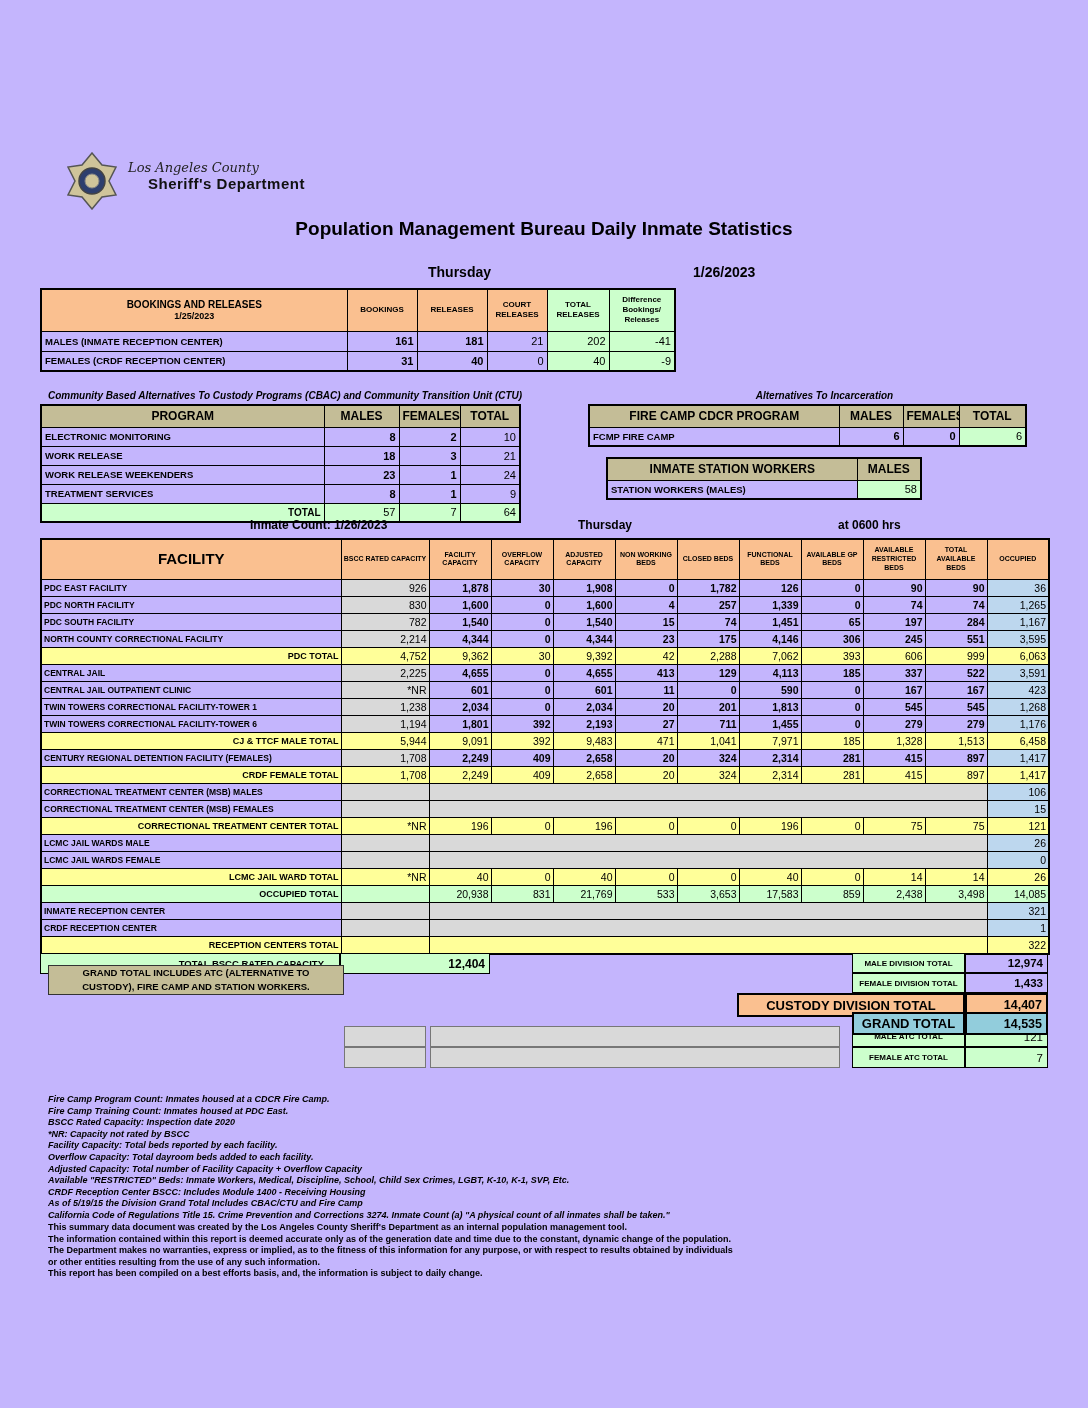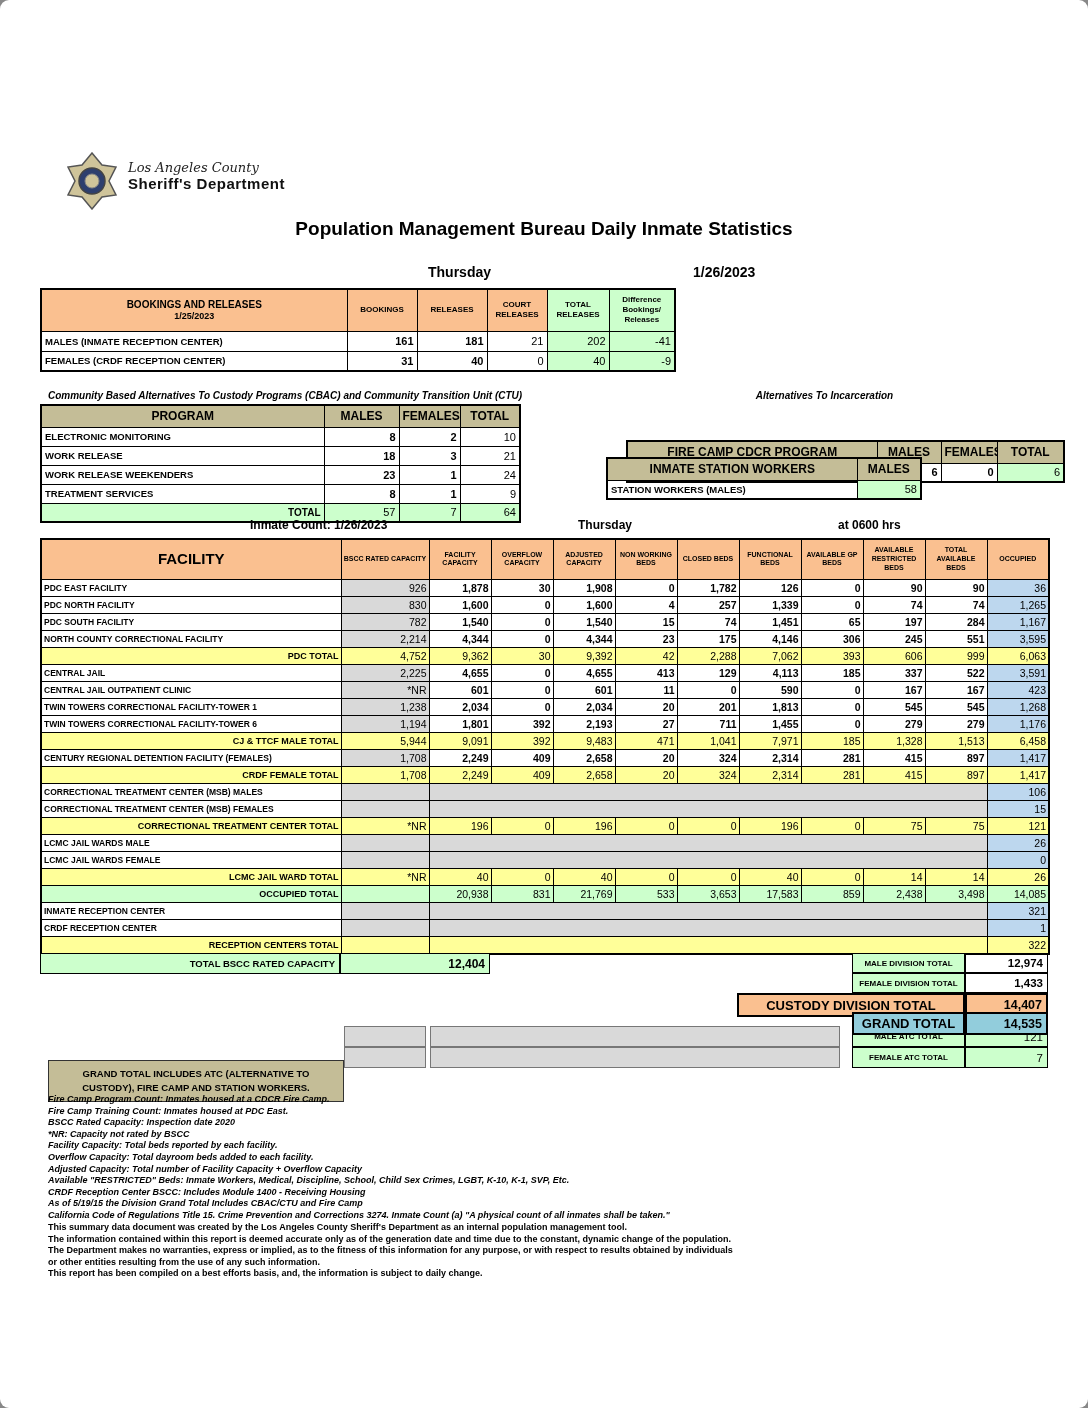--- a/index.html
+++ b/index.html
@@ -1,23 +1,23 @@
 <!DOCTYPE html>
 <html><head>
 <meta charset="utf-8">
 <style>
   * { margin:0; padding:0; box-sizing:border-box; }
   body { background:#888; }
-  .page { position:relative; width:1088px; height:1408px; background:#ffffff;
-          font-family:"Liberation Sans", sans-serif; color:#000; margin:0 auto; overflow:hidden;border-radius:9px; }
+  .page { position:relative; width:1088px; height:1408px; background:#c4b5fd;
+          font-family:"Liberation Sans", sans-serif; color:#000; margin:0 auto; overflow:hidden; }
   .abs { position:absolute; }
 
   
   .agency-line1 { font-family:"DejaVu Serif", serif; font-style:italic; font-size:13px; color:#222; }
-  .agency-line2 { font-weight:bold; font-size:15px; letter-spacing:0.5px; color:#111; }
+  .agency-line2 { font-weight:bold; font-size:15px; letter-spacing:0.5px; color:#111;margin-left:20px; }
 
   .report-title { width:100%; text-align:center; font-size:19px; font-weight:bold; }
 
   table { border-collapse:collapse; table-layout:fixed; border:2px solid #000; }
   td, th { border:1px solid #000; overflow:hidden; white-space:nowrap; padding:0 3px; }
 
   
   .org { background:#FAC090; }
   .grn { background:#CCFFCC; }
   .yel { background:#FFFF99; }
@@ -46,21 +46,21 @@
 
   
   .ftab th { background:#FAC090; font-weight:bold; white-space:normal;
              font-size:7px; line-height:1.25; vertical-align:middle; height:40px; padding:0 1px; }
   .ftab th.fac { font-size:15px; }
   .ftab td { height:16px; font-size:10.5px; line-height:16px; padding:0 2px; }
   .ftab .fl { font-size:8.5px; font-weight:bold; text-align:left; }
   .ftab .fr { text-align:right; font-size:9px; }
   .nr { font-size:7px; }
 
-  .cap-lbl { font-size:9.5px; font-weight:bold; text-align:right; padding:0 4px; border:1px solid #000; }
+  .cap-lbl { font-size:9.5px; font-weight:bold; text-align:right; padding:0 15px; border:1px solid #000; }
   .cap-val { font-size:12px; font-weight:bold; text-align:right; padding:0 4px; border:1px solid #000; }
   .mini-lbl { font-size:8px; font-weight:bold; text-align:center; border:1px solid #000; }
   .mini-val { font-size:11.5px; font-weight:bold; text-align:right; padding:0 4px; border:1px solid #000; }
   .big-lbl { font-size:13px; font-weight:bold; text-align:center; border:2px solid #000; }
   .big-val { font-size:12.5px; font-weight:bold; text-align:right; padding:0 4px; border:2px solid #000; }
   .rowflex { display:flex; align-items:stretch; }
   .rowflex > div { display:flex; align-items:center; }
   .rowflex > div > span { width:100%; }
 
   .note-box { background:#C4BD97; border:1px solid #333; font-size:9.5px; font-weight:bold;
@@ -183,21 +183,21 @@
         <tr>
           <td class="tlbl grn">TOTAL</td>
           <td class="num grn">57</td>
           <td class="num grn">7</td>
           <td class="num grn">64</td>
         </tr>
       </tbody>
   </table>
 
   <div class="abs sec-title" style="left:606px; top:390px; width:437px; text-align:center;">Alternatives To Incarceration</div>
-  <table class="st abs" style="left:626px; top:404px; width:437px;margin-top:36px;">
+  <table class="st abs" style="left:588px; top:404px; width:437px;">
     <colgroup>
         <col style="width:250px">
         <col style="width:64px">
         <col style="width:56px">
         <col style="width:67px">
       </colgroup>
     <thead>
       <tr>
         <th class="tan">FIRE CAMP CDCR PROGRAM</th>
         <th class="tan">MALES</th>
@@ -554,21 +554,21 @@
   </div>
   <div class="abs rowflex" style="left:737px; top:993px; height:24px;">
     <div class="big-lbl org" style="width:228px; justify-content:center;">
         <span>CUSTODY DIVISION TOTAL</span>
       </div>
     <div class="big-val org" style="width:83px; justify-content:flex-end;">
         <span>14,407</span>
       </div>
   </div>
 
-  <div class="abs note-box" style="left:48px; top:1060px; width:296px; height:42px;">GRAND TOTAL INCLUDES ATC (ALTERNATIVE TO CUSTODY), FIRE CAMP AND STATION WORKERS.</div>
+  <div class="abs note-box" style="left:48px; top:965px; width:296px; height:30px;">GRAND TOTAL INCLUDES ATC (ALTERNATIVE TO CUSTODY), FIRE CAMP AND STATION WORKERS.</div>
   <div class="abs gray-bar" style="left:344px; top:1026px; width:82px; height:21px;"></div>
   <div class="abs gray-bar" style="left:430px; top:1026px; width:410px; height:21px;"></div>
   <div class="abs gray-bar" style="left:344px; top:1047px; width:82px; height:21px;"></div>
   <div class="abs gray-bar" style="left:430px; top:1047px; width:410px; height:21px;"></div>
 
   <div class="abs rowflex" style="left:852px; top:1026px; height:21px;">
     <div class="mini-lbl grn" style="width:113px;">
         <span>MALE ATC TOTAL</span>
       </div>
     <div class="mini-val grn" style="width:83px; justify-content:flex-end; font-weight:normal;">

